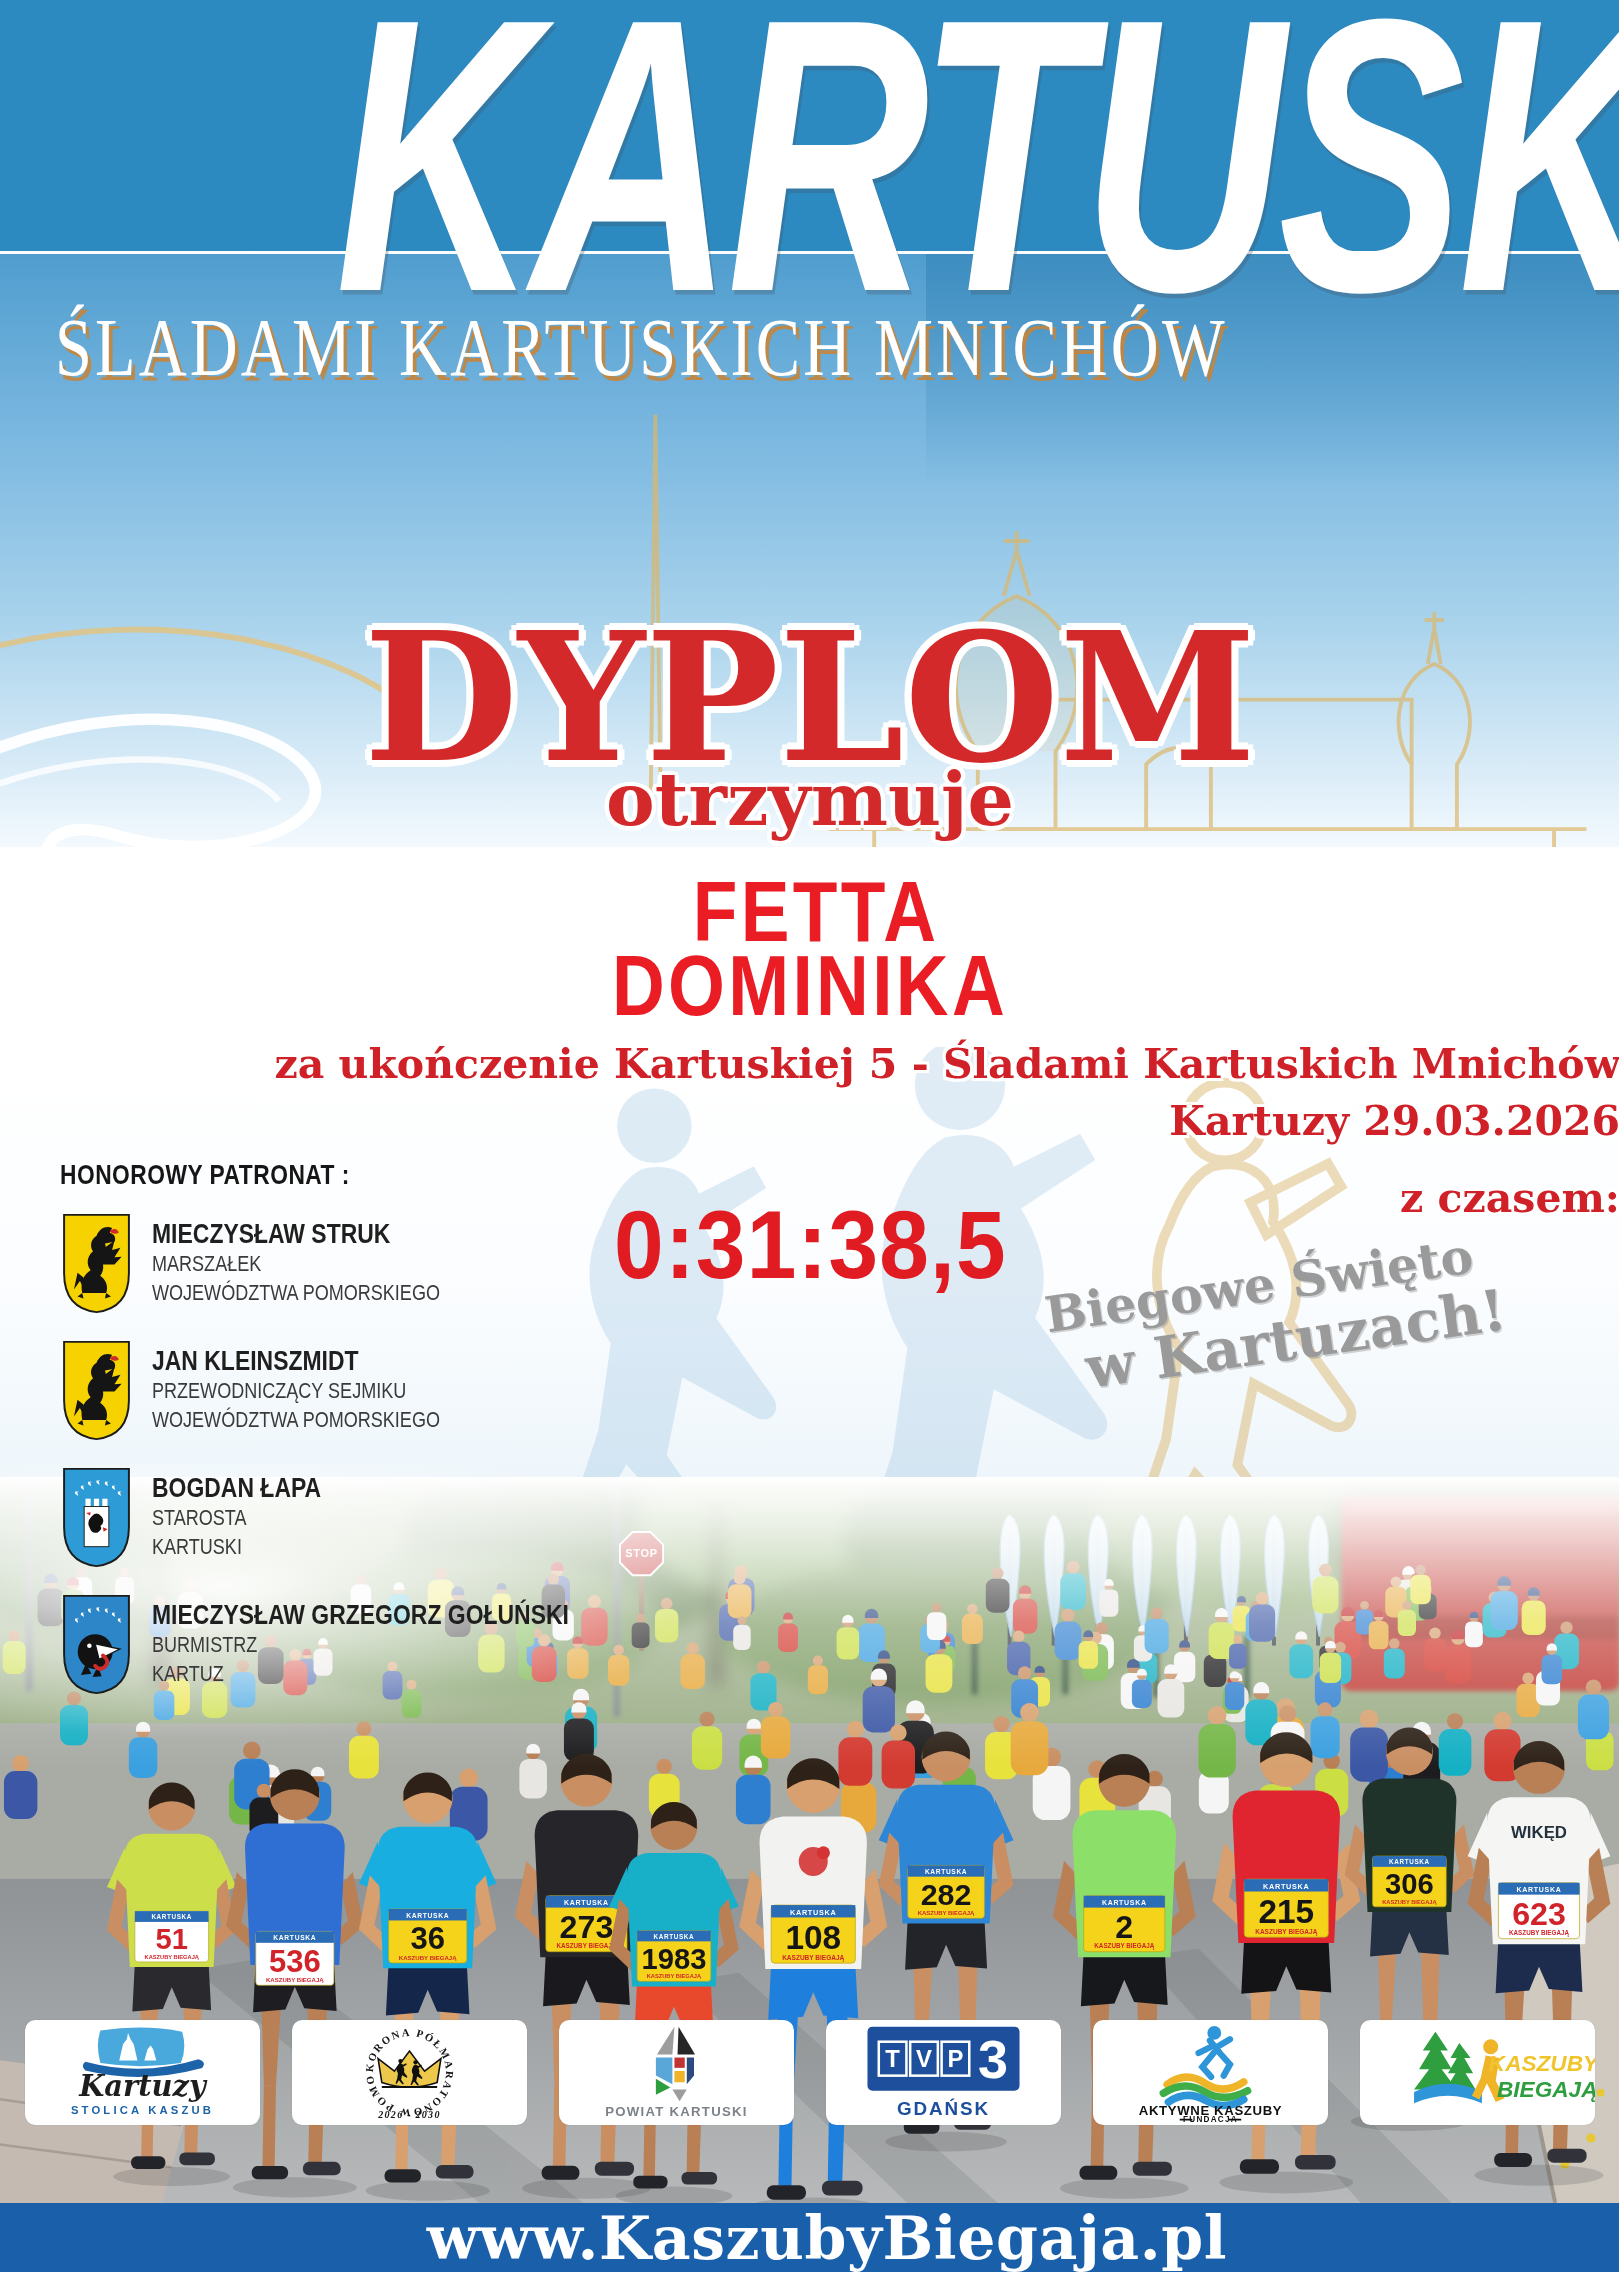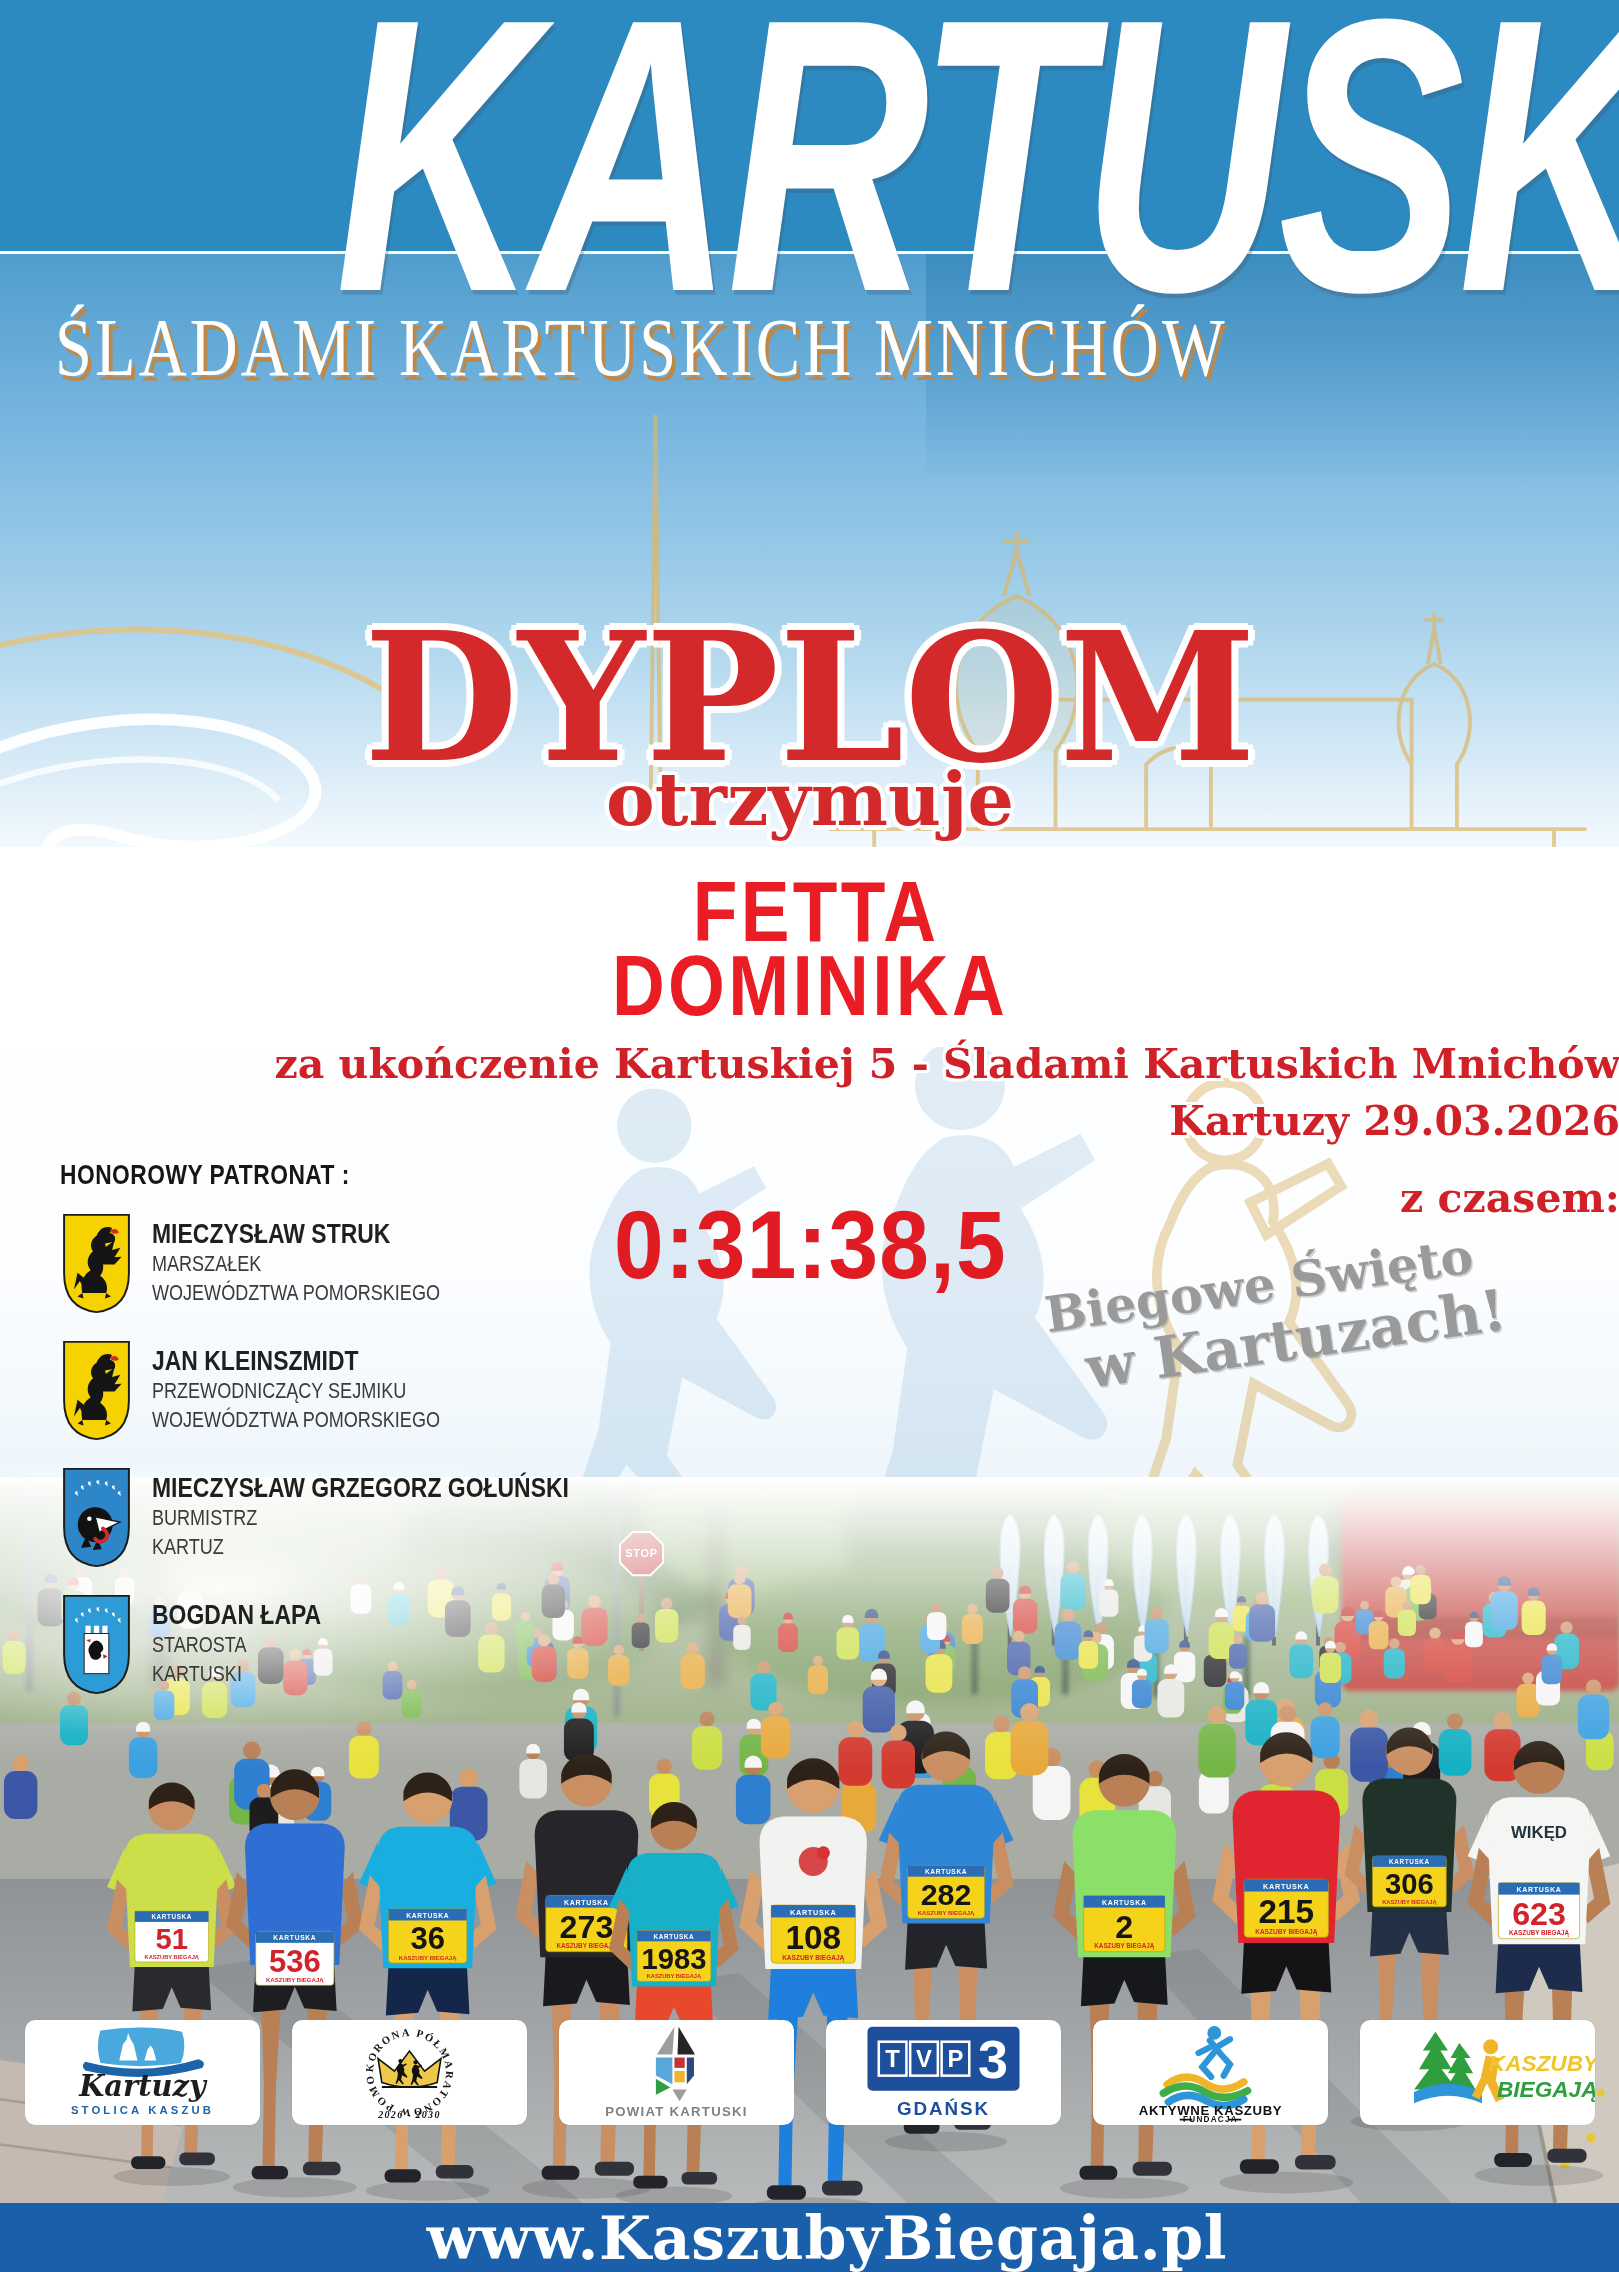--- a/index.html
+++ b/index.html
@@ -1289,52 +1289,52 @@
       </svg>
       <div class="patron-text">
         <div class="patron-name">JAN KLEINSZMIDT</div>
         <div class="patron-role">PRZEWODNICZĄCY SEJMIKU</div>
         <div class="patron-role">WOJEWÓDZTWA POMORSKIEGO</div>
       </div>
     </div>
 
     <div class="patron-row">
       <svg width="73" height="105" viewBox="0 0 112 162">
-        <path d="M6,6 H106 V96 Q106,150 56,156 Q6,150 6,96 Z" fill="#2d86c8" stroke="#1c1c1c" stroke-width="3"></path>
-        <use href="#stars-arc"></use>
-        <circle cx="54" cy="92" r="27" fill="#121212"></circle>
-        <path d="M40,110 l8,16 l-16,2 z M58,114 l6,16 l-14,1 z" fill="#121212"></path>
-        <path d="M54,80 L92,88 L60,104 Z" fill="#ffffff" stroke="#121212" stroke-width="2"></path>
-        <path d="M66,98 q12,10 2,18 q-8,6 -14,-2" fill="none" stroke="#cf2a2a" stroke-width="6" stroke-linecap="round"></path>
-        <circle cx="45" cy="83" r="3.5" fill="#ffffff"></circle>
-      </svg>
-      <div class="patron-text">
-        <div class="patron-name">MIECZYSŁAW GRZEGORZ GOŁUŃSKI</div>
-        <div class="patron-role">BURMISTRZ</div>
-        <div class="patron-role">KARTUZ</div>
-      </div>
-    </div>
-
-    <div class="patron-row">
-      <svg width="73" height="105" viewBox="0 0 112 162">
         <path d="M6,6 H106 V96 Q106,150 56,156 Q6,150 6,96 Z" fill="#2d9bd6" stroke="#1c1c1c" stroke-width="3"></path>
         <use href="#stars-arc"></use>
         <rect x="39" y="52" width="8" height="12" fill="#fff"></rect>
           <rect x="52" y="52" width="8" height="12" fill="#fff"></rect>
           <rect x="65" y="52" width="8" height="12" fill="#fff"></rect>
         <rect x="37" y="64" width="38" height="62" fill="#ffffff" stroke="#222" stroke-width="1.5"></rect>
         <path d="M48,80 q8,-10 16,0 q6,8 -2,14 q4,6 -4,10 q-10,2 -12,-6 q-6,-10 2,-18 z" fill="#111"></path>
         <path d="M46,78 l-6,-4 l7,-1 z M66,96 l7,3 l-6,4 z" fill="#c22"></path>
       </svg>
       <div class="patron-text">
         <div class="patron-name">BOGDAN ŁAPA</div>
         <div class="patron-role">STAROSTA</div>
         <div class="patron-role">KARTUSKI</div>
       </div>
     </div>
+
+    <div class="patron-row">
+      <svg width="73" height="105" viewBox="0 0 112 162">
+        <path d="M6,6 H106 V96 Q106,150 56,156 Q6,150 6,96 Z" fill="#2d86c8" stroke="#1c1c1c" stroke-width="3"></path>
+        <use href="#stars-arc"></use>
+        <circle cx="54" cy="92" r="27" fill="#121212"></circle>
+        <path d="M40,110 l8,16 l-16,2 z M58,114 l6,16 l-14,1 z" fill="#121212"></path>
+        <path d="M54,80 L92,88 L60,104 Z" fill="#ffffff" stroke="#121212" stroke-width="2"></path>
+        <path d="M66,98 q12,10 2,18 q-8,6 -14,-2" fill="none" stroke="#cf2a2a" stroke-width="6" stroke-linecap="round"></path>
+        <circle cx="45" cy="83" r="3.5" fill="#ffffff"></circle>
+      </svg>
+      <div class="patron-text">
+        <div class="patron-name">MIECZYSŁAW GRZEGORZ GOŁUŃSKI</div>
+        <div class="patron-role">BURMISTRZ</div>
+        <div class="patron-role">KARTUZ</div>
+      </div>
+    </div>
   </div>
 
   <div class="sponsor-row">
 
     <div class="sponsor-box">
       <svg width="242" height="105" viewBox="0 0 374 162">
         <g>
           <path d="M120,14 q70,-10 130,2 q8,26 -2,50 q-64,10 -128,0 q-8,-28 0,-52 z" fill="#49a8dc"></path>
           <path d="M150,62 l6,-26 l6,-8 l2,-10 l4,10 l5,8 l6,26 z M190,62 l5,-18 l5,-6 l4,6 l5,18 z" fill="#ffffff"></path>
           <path d="M96,64 q90,24 180,-4 q14,4 6,14 q-96,26 -186,4 q-8,-8 0,-14 z" fill="#1d63a8"></path>

